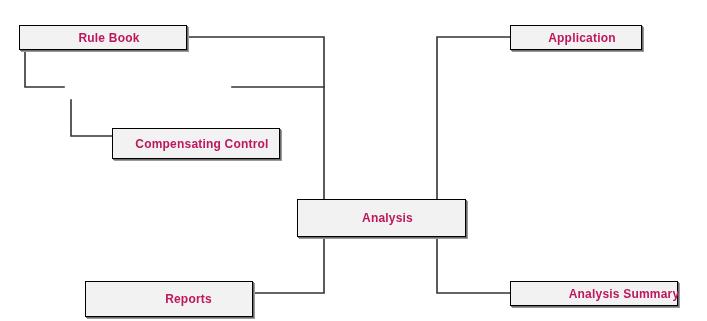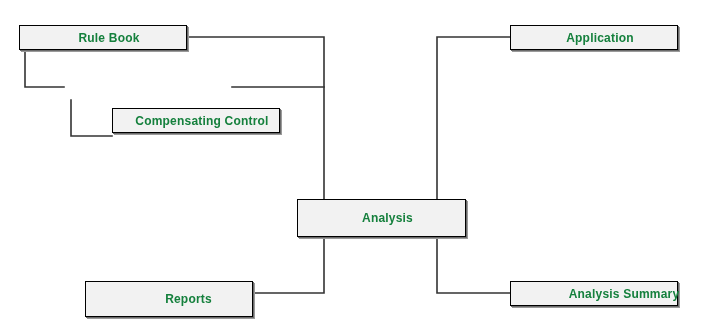--- a/index.html
+++ b/index.html
@@ -32,21 +32,21 @@
     box-shadow: 1px 1px 0 0 #6b6b6b, 2px 2px 0 0 #9a9a9a;
     display: flex;
     align-items: center;
     justify-content: center;
     z-index: 5;
   }
   .node-label {
     font-family: "Liberation Sans", sans-serif;
     font-size: 12px;
     font-weight: bold;
-    color: #15803d;
+    color: #be185d;
     letter-spacing: 0.2px;
     white-space: nowrap;
     line-height: 1;
     margin-left: 12px;
   }
 </style>
 </head>
 <body>
 
 <div id="diagram-canvas">
@@ -61,25 +61,25 @@
       <polyline points="324,224 324,293 253,293"></polyline>
       <polyline points="437,224 437,293 510,293"></polyline>
     </g>
   </svg>
 
   <div class="node-box" style="left:19px; top:25px; width:168px; height:25px;">
     <span class="node-label">Rule Book</span>
   </div>
 
 
-  <div class="node-box" style="left:112px; top:108px; width:168px; height:25px;">
+  <div class="node-box" style="left:112px; top:128px; width:168px; height:31px;">
     <span class="node-label">Compensating Control</span>
   </div>
 
-  <div class="node-box" style="left:510px; top:25px; width:168px; height:25px;">
+  <div class="node-box" style="left:510px; top:25px; width:132px; height:25px;">
     <span class="node-label">Application</span>
   </div>
 
   <div class="node-box" style="left:297px; top:199px; width:169px; height:38px;">
     <span class="node-label">Analysis</span>
   </div>
 
   <div class="node-box" style="left:85px; top:281px; width:168px; height:36px;padding-left:27px;">
     <span class="node-label">Reports</span>
   </div>

